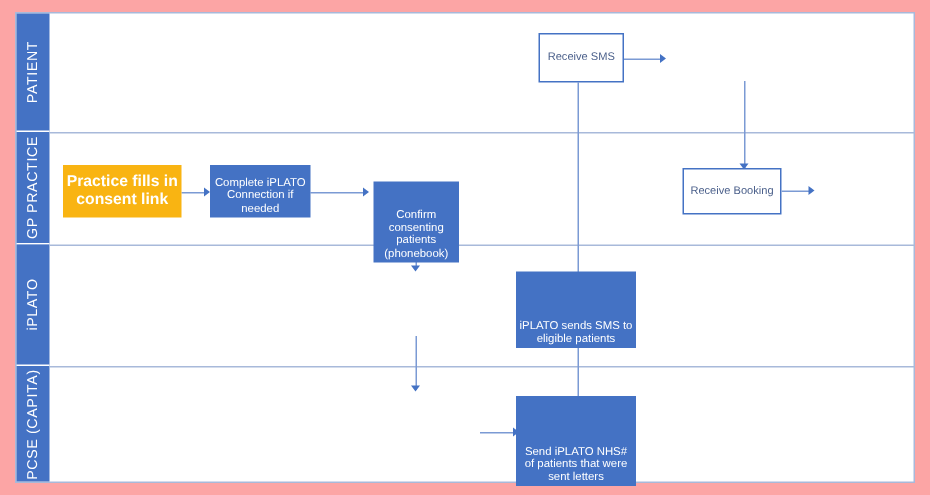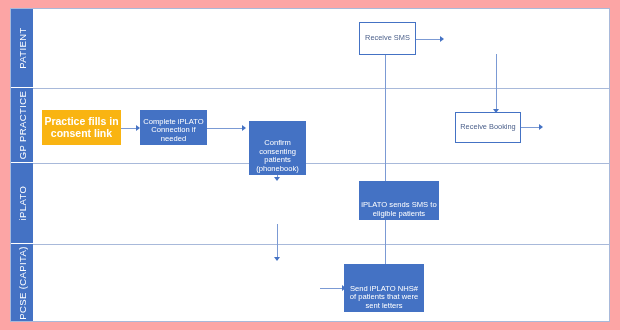--- a/index.html
+++ b/index.html
@@ -171,22 +171,22 @@
   <div class="node solid-blue" style="left:249px;top:101px;width:57px;height:54px;margin-top:20px;">
     <span>Confirm consenting patients (phonebook)</span>
   </div>
 
   <div class="node outline" style="left:455px;top:112px;width:66px;height:31px;">
     <span>Receive Booking</span>
   </div>
 
 
 
-  <div class="node solid-blue" style="left:344px;top:181px;width:80px;height:39px;margin-left:15px;">
+  <div class="node solid-blue" style="left:344px;top:181px;width:80px;height:51px;">
     <span>iPLATO sends SMS to eligible patients</span>
   </div>
 
 
-  <div class="node solid-blue" style="left:344px;top:264px;width:80px;height:48px;">
+  <div class="node solid-blue" style="left:344px;top:264px;width:80px;height:60px;">
     <span>Send iPLATO NHS# of patients that were sent letters</span>
   </div>
 
 </div>
 
 </body></html>

